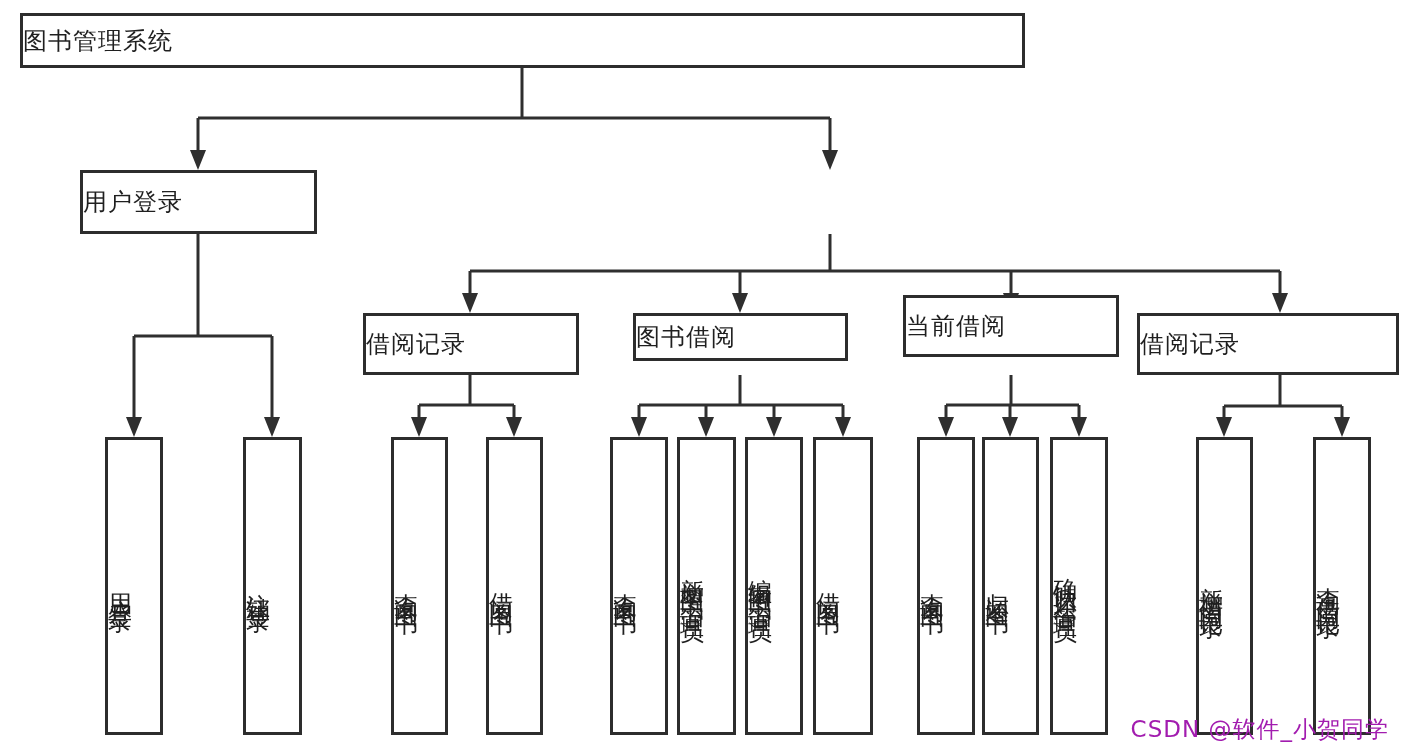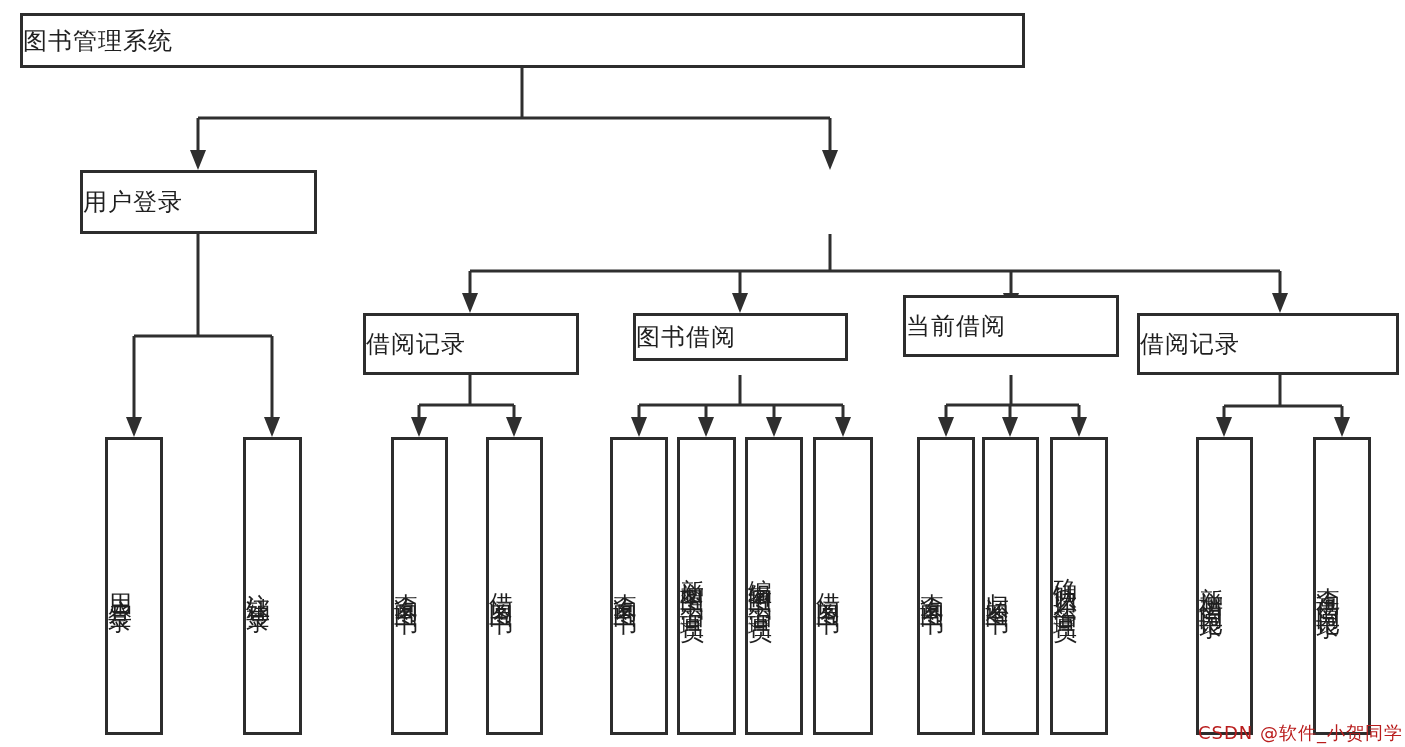--- a/index.html
+++ b/index.html
@@ -37,24 +37,24 @@
   .box.v span {
     writing-mode: vertical-rl;
     text-orientation: mixed;
     font-size: 24px;
     letter-spacing: 6px;
     line-height: 1;
     color: #1f1f1f;
   }
   .watermark {
     position: absolute;
-    right: 2px;
+    right: 16px;
     bottom: 2px;
-    font-size: 18px;
-    color: #b91c1c;
+    font-size: 23px;
+    color: #a21caf;
     letter-spacing: 1px;
     white-space: nowrap;
     z-index: 3;
   }
 </style>
 </head>
 <body>
 
 <div id="stage">
 

